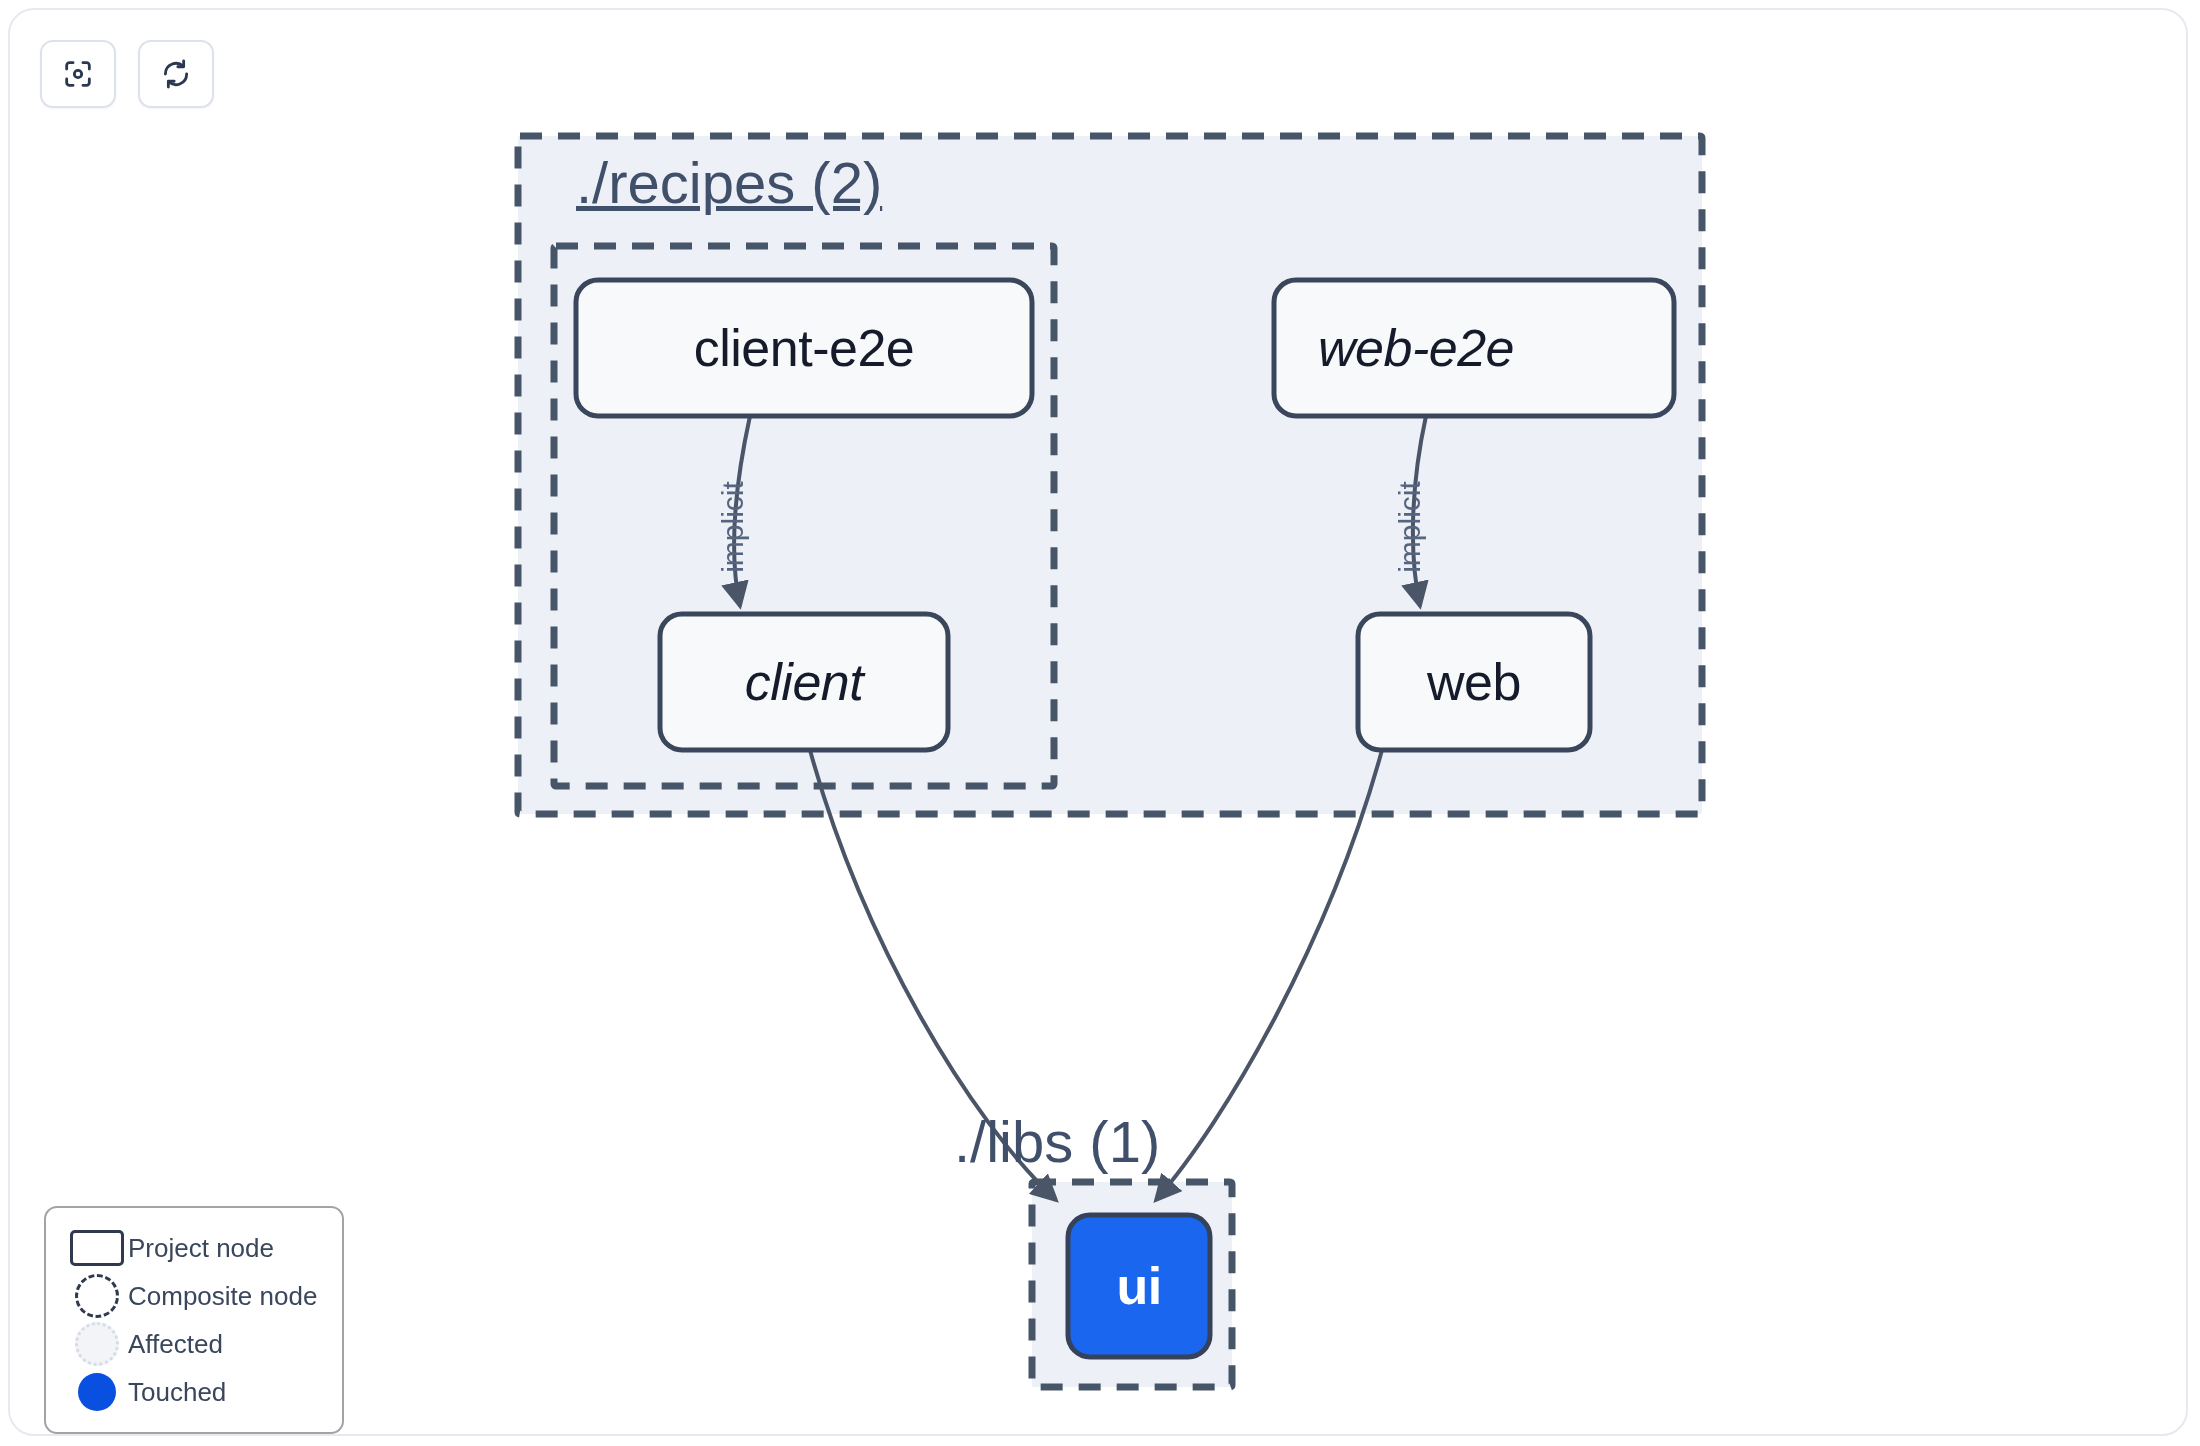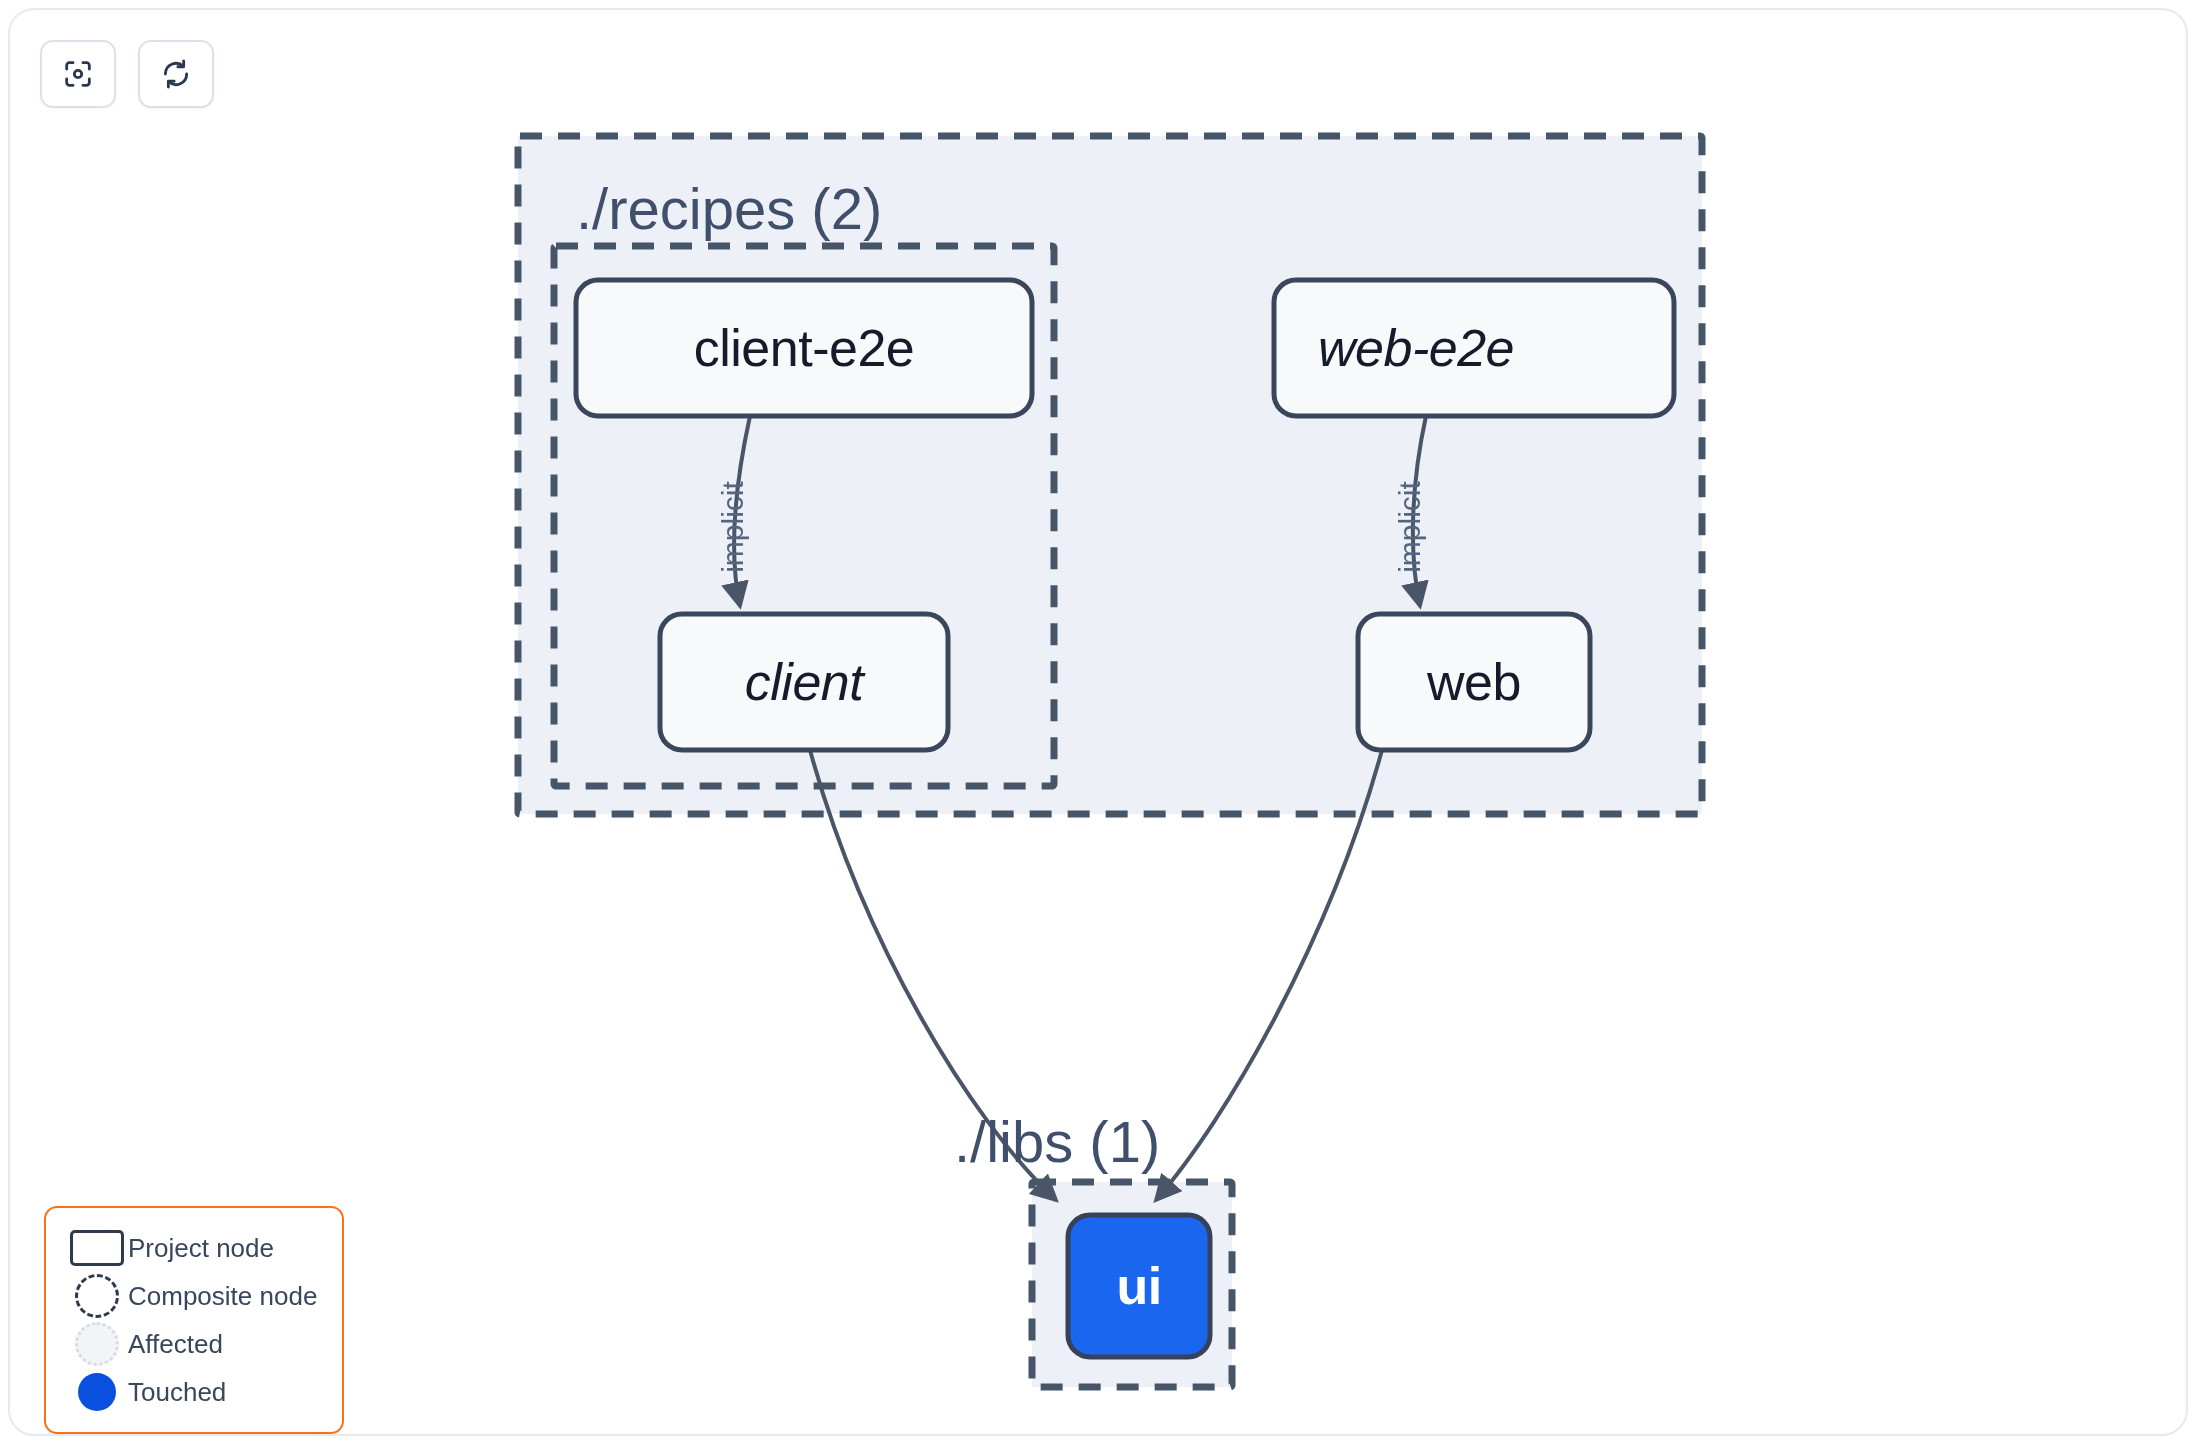--- a/index.html
+++ b/index.html
@@ -25,21 +25,21 @@
   .node-label.touched span{color:#ffffff;font-weight:bold;}
 
   .group-label{position:absolute;color:#41506a;font-size:58px;line-height:1;
                white-space:nowrap;}
 
   .edge-label{position:absolute;color:#56657f;font-size:30px;line-height:1;
               white-space:nowrap;transform-origin:center center;}
 
   
   #legend{position:absolute;left:34px;top:1196px;width:300px;
-          background:#ffffff;border:2px solid #f97316;border-radius:13px;
+          background:#ffffff;border:2px solid #a3a3a3;border-radius:13px;
           padding:16px 18px 16px 20px;box-sizing:border-box;z-index:40;}
   .legend-row{display:flex;align-items:center;height:48px;}
   .legend-swatch{width:62px;flex:0 0 62px;display:flex;align-items:center;justify-content:center;}
   .legend-text{color:#39465c;font-size:26px;line-height:1;}
   .sw-project{width:48px;height:30px;border:3px solid #2f3a4e;border-radius:5px;background:#fff;}
   .sw-composite{width:38px;height:38px;border:3px dashed #2f3a4e;border-radius:50%;background:#fff;}
   .sw-affected{width:38px;height:38px;border:3px dotted #d6dbe4;border-radius:50%;background:#f2f4f8;}
   .sw-touched{width:38px;height:38px;border-radius:50%;}
 </style>
 </head>
@@ -105,21 +105,21 @@
   <div class="node-label" style="left:1206px;top:270px;width:400px;height:136px;font-style:italic;">
     <span>web-e2e</span>
   </div>
   <div class="node-label" style="left:1348px;top:604px;width:232px;height:136px;">
     <span>web</span>
   </div>
   <div class="node-label touched" style="left:1058px;top:1205px;width:142px;height:142px;">
     <span>ui</span>
   </div>
 
-  <div class="group-label" style="left:566px;top:170px;">./recipes (2)</div>
+  <div class="group-label" style="left:566px;top:144px;text-decoration:underline;">./recipes (2)</div>
   <div class="group-label" style="left:944px;top:1103px;">./libs (1)</div>
 
   <div class="edge-label" style="left:723px;top:517px;transform:translate(-50%,-50%) rotate(-90deg);">implicit</div>
   <div class="edge-label" style="left:1400px;top:517px;transform:translate(-50%,-50%) rotate(-90deg);">implicit</div>
 
   <div id="legend">
     <div class="legend-row">
       <div class="legend-swatch">
         <div class="sw-project"></div>
       </div>

